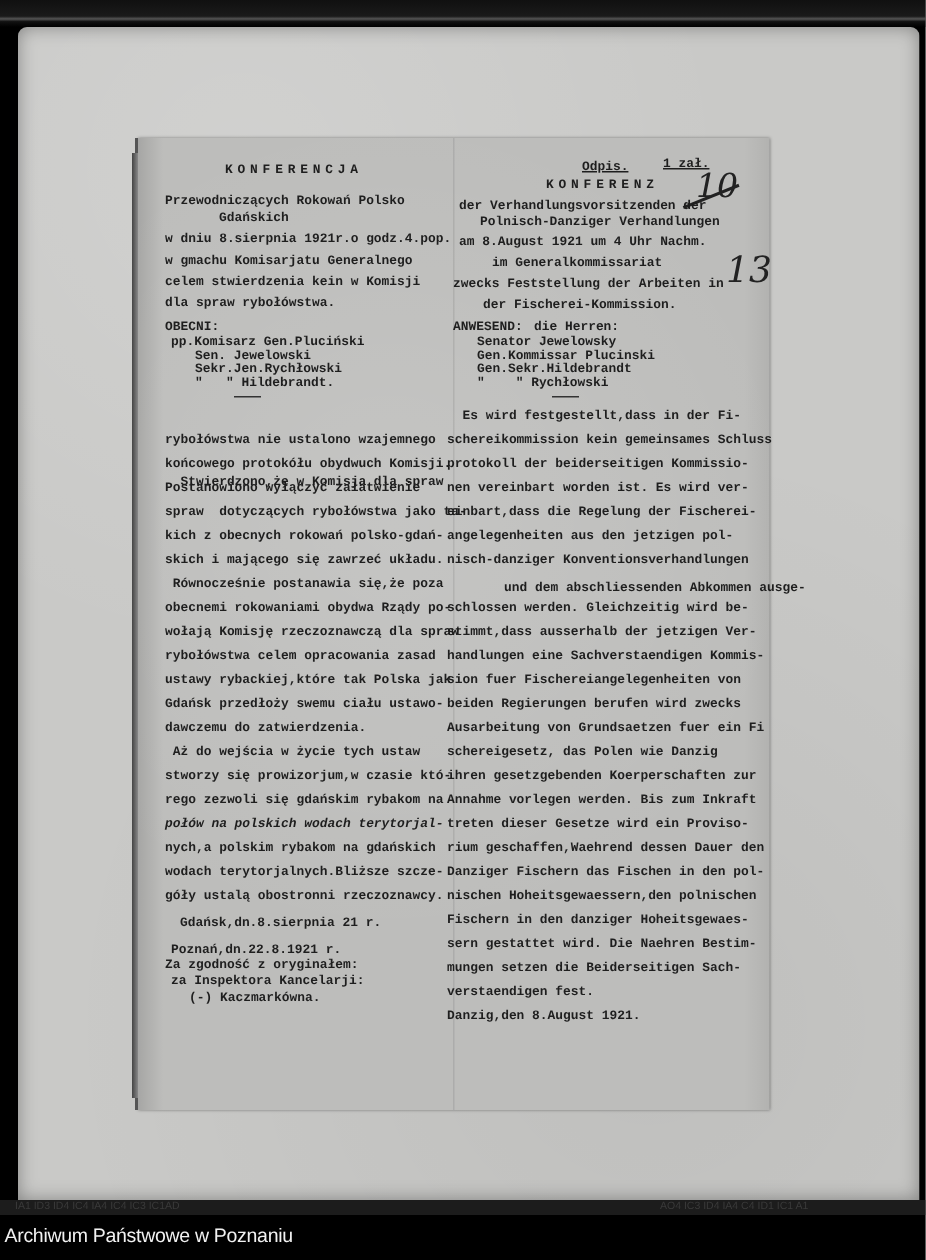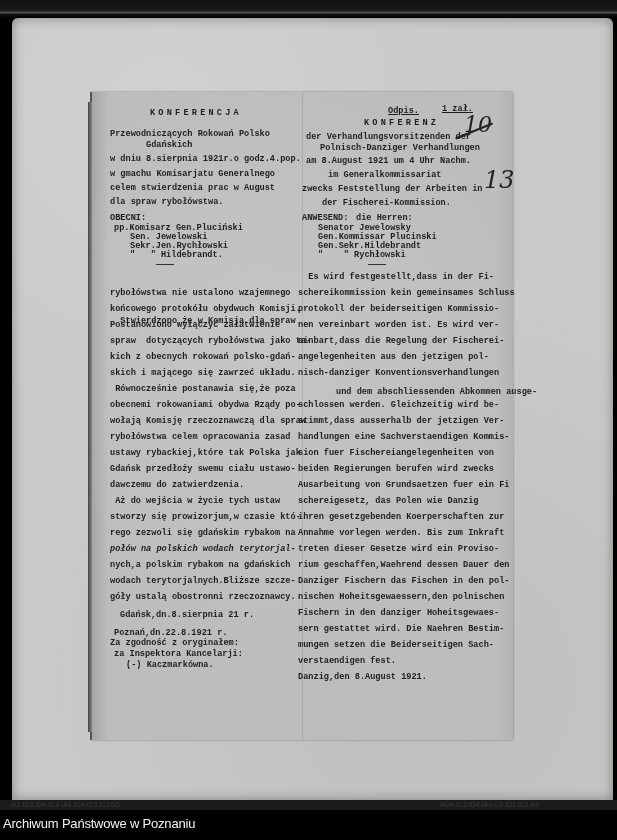--- a/index.html
+++ b/index.html
@@ -73,21 +73,21 @@
   <div class="strike" style="left:362px; top:38px; width:40px;"></div>
   <div class="hand" style="left:392px; top:74px; font-size:24px;">13</div>
 
   <div class="col col-pl">
     <div class="line title-spaced" style="left:8px; top:16px;padding-left:32px;">KONFERENCJA</div>
 
     <div class="line" style="left:0; top:37px;">Przewodniczących Rokowań Polsko</div>
     <div class="line" style="left:36px; top:48px;">Gdańskich</div>
     <div class="line" style="left:0; top:62px;">w dniu 8.sierpnia 1921r.o godz.4.pop.</div>
     <div class="line" style="left:0; top:77px;">w gmachu Komisarjatu Generalnego</div>
-    <div class="line" style="left:0; top:91px;">celem stwierdzenia prac w August</div>
+    <div class="line" style="left:0; top:91px;">celem stwierdzenia kein w Komisji</div>
     <div class="line" style="left:0; top:105px;">dla spraw rybołówstwa.</div>
 
     <div class="line" style="left:0; top:121px;">OBECNI:</div>
     <div class="line" style="left:4px; top:131px;">pp.Komisarz Gen.Pluciński</div>
     <div class="line" style="left:20px; top:140px;">Sen. Jewelowski</div>
     <div class="line" style="left:20px; top:149px;">Sekr.Jen.Rychłowski</div>
     <div class="line" style="left:20px; top:158px;">"   " Hildebrandt.</div>
     <div class="dash" style="left:46px; top:172px; width:18px;"></div>
 
     <div>

